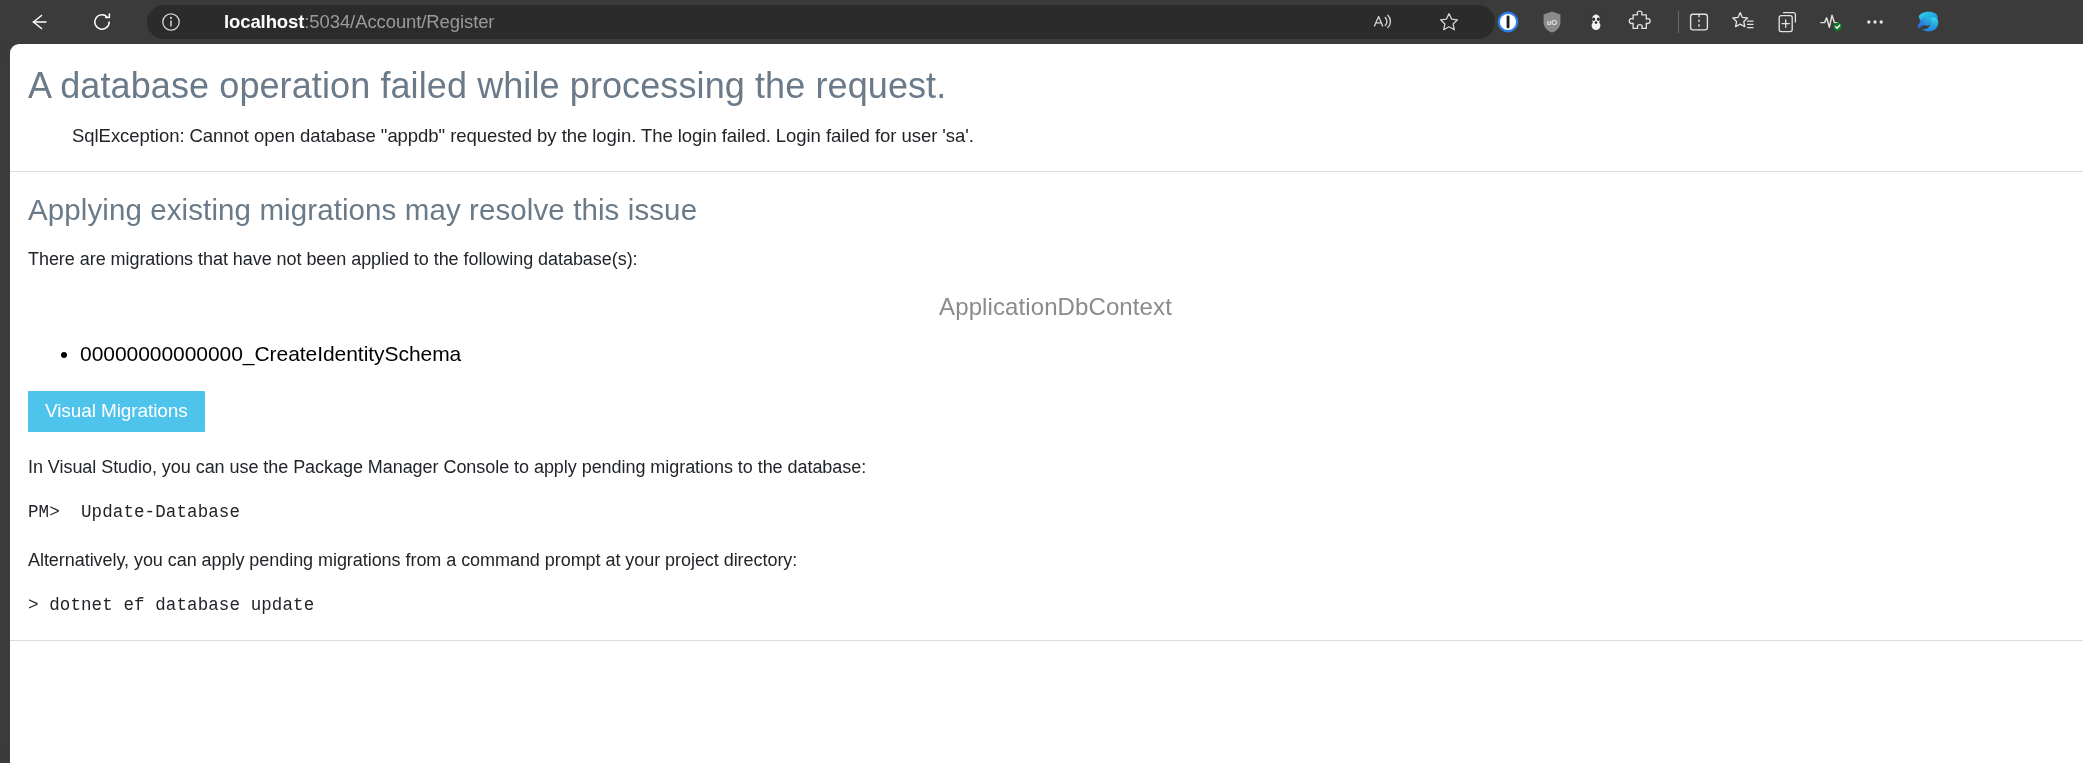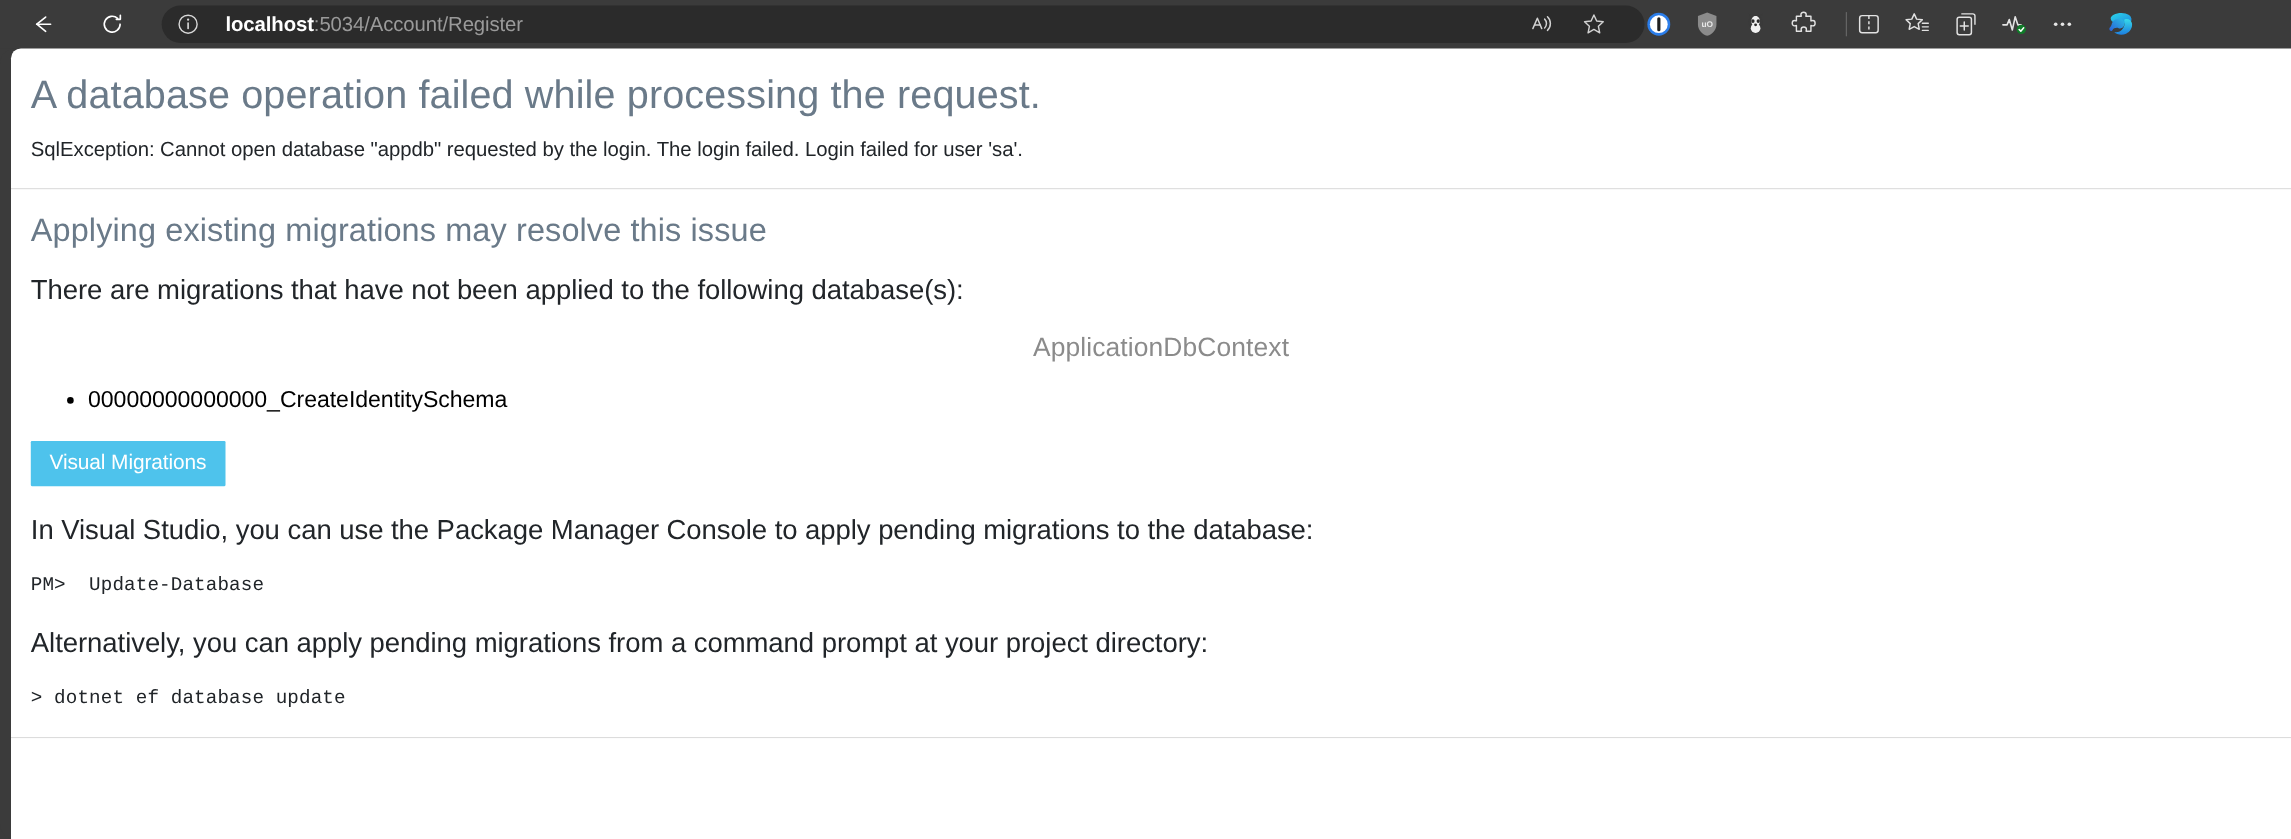--- a/index.html
+++ b/index.html
@@ -38,20 +38,21 @@
   
   #address-bar {
     margin-left: 25px;
     height: 34px;
     width: 1348px;
     background: #2b2b2b;
     border-radius: 17px;
     display: flex;
     align-items: center;
     flex: none;
+    gap: 19px;
   }
 
   #site-info-icon {
     width: 20px; height: 20px;
     margin-left: 14px;
     flex: none;
   }
 
   #url-text {
     margin-left: 24px;
@@ -121,40 +122,41 @@
     letter-spacing: 0.1px;
     line-height: 1.12;
     margin-bottom: 17px;
   }
 
   .err-detail {
     font-size: 18.5px;
     color: #212529;
     line-height: 1.4;
     letter-spacing: -0.05px;
+    margin-left: 44px;
   }
 
   .divider {
     height: 1px;
     background: #dcdcdc;
     margin: 22px 0 0 -18px;
     width: 2073px;
   }
 
   .err-h2 {
     font-size: 29.5px;
     font-weight: 400;
     color: #6a7a89;
     letter-spacing: 0.1px;
     margin-top: 21px;
     margin-bottom: 19px;
   }
 
   .err-p {
-    font-size: 25px;
+    font-size: 18px;
     color: #212529;
     line-height: 1.45;
     letter-spacing: -0.05px;
   }
 
   .err-h3 {
     font-size: 24px;
     font-weight: 400;
     color: #8b8b8b;
     letter-spacing: 0.1px;

